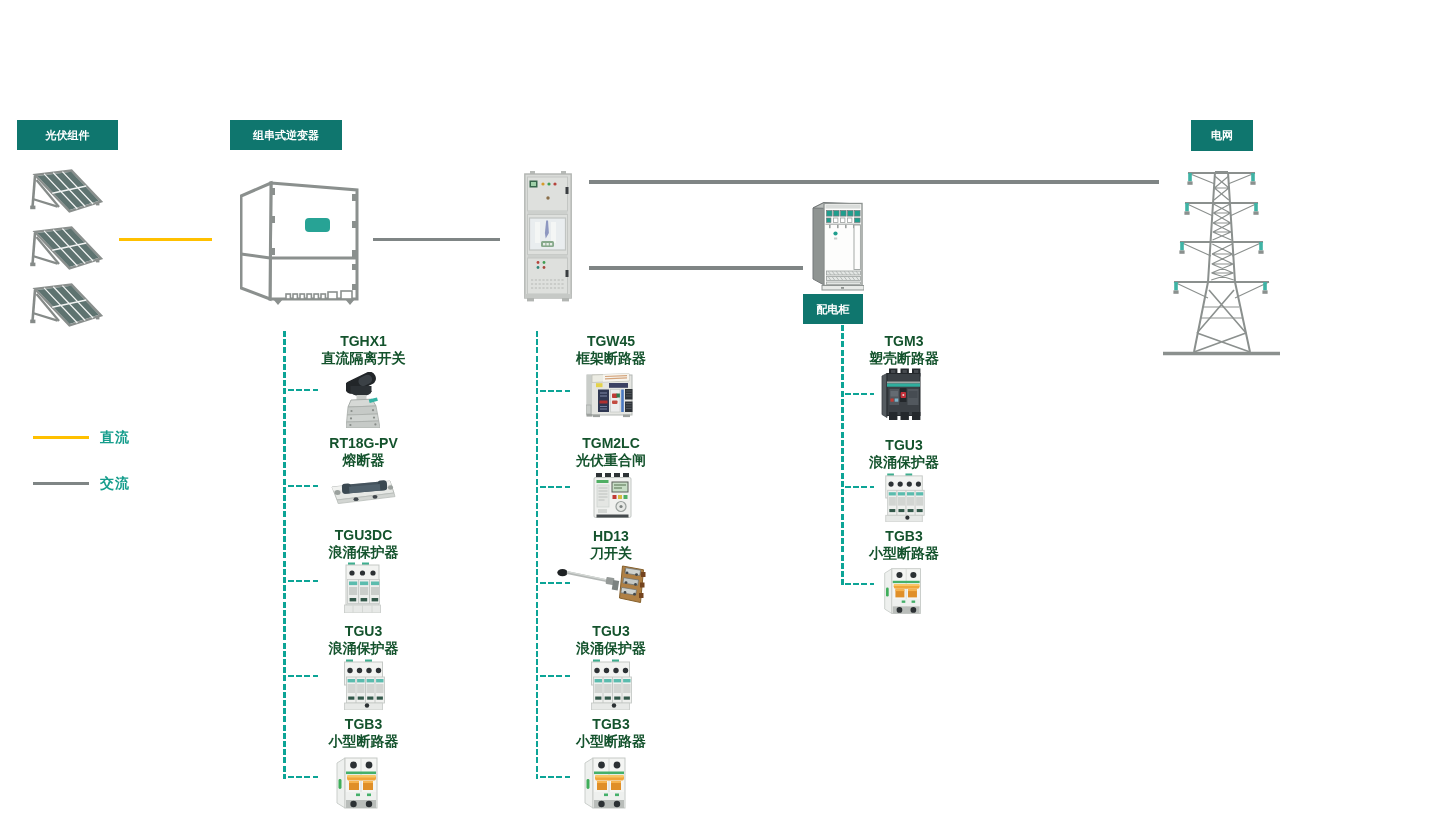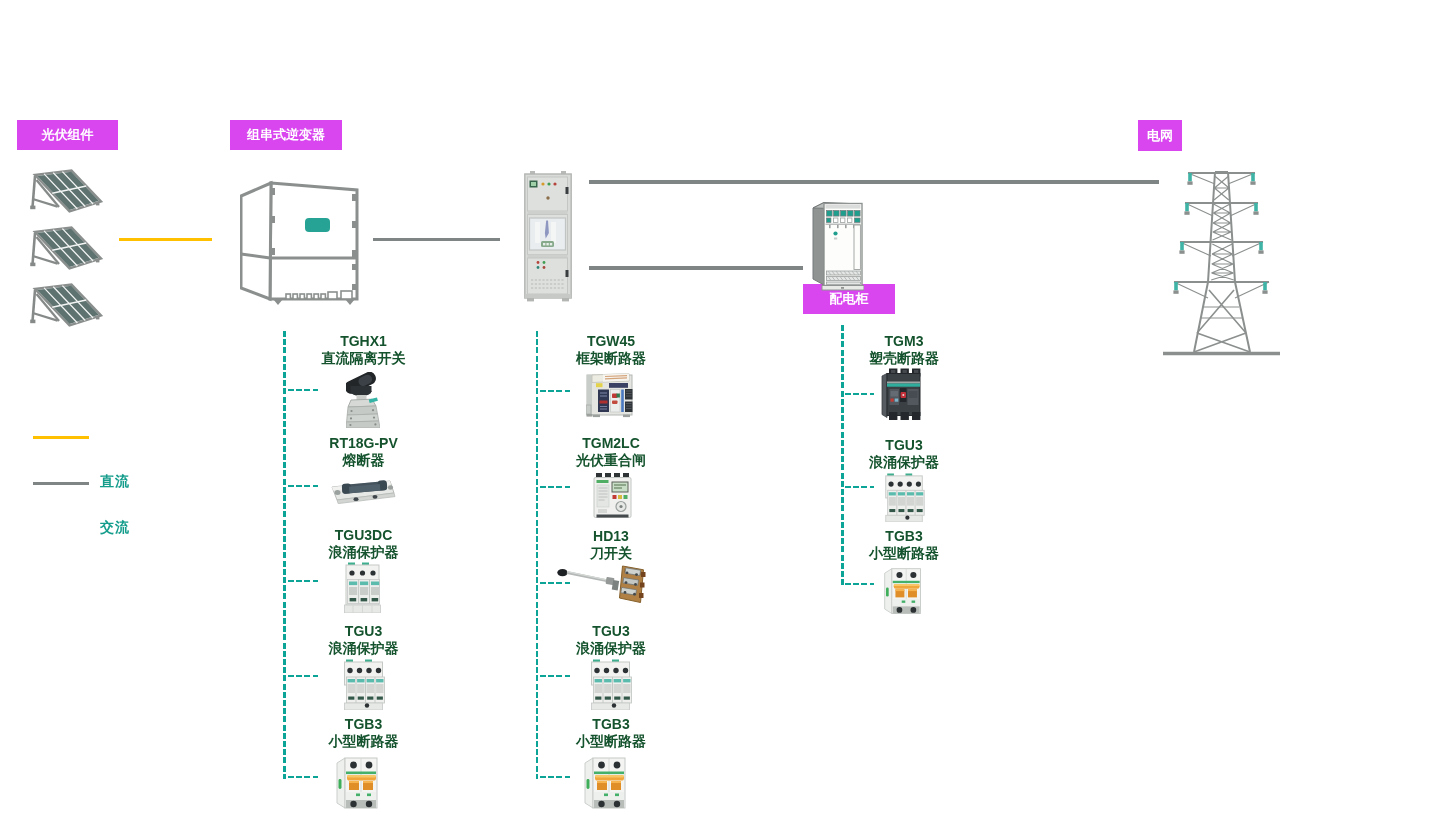--- a/index.html
+++ b/index.html
@@ -1,45 +1,45 @@
 <!DOCTYPE html>
 <html><head>
 <meta charset="utf-8">
 <style>
   html,body{margin:0;padding:0;background:#ffffff;}
   #stage{position:relative;width:1436px;height:829px;background:#ffffff;overflow:hidden;
          font-family:"Liberation Sans",sans-serif;}
   #page-title{position:absolute;left:56px;top:26px;margin:0;font-size:48px;line-height:56px;
               font-weight:900;color:#149c8b;letter-spacing:0px;white-space:nowrap;}
-  .tag{position:absolute;background:#d946ef;color:#ffffff;font-weight:700;font-size:13px;
+  .tag{position:absolute;background:#0f766e;color:#ffffff;font-weight:700;font-size:11px;
        display:flex;align-items:center;justify-content:center;white-space:nowrap;}
   .hline{position:absolute;height:3px;}
   .yellow{background:#ffc000;}
   .gray{background:#7f8585;}
-  .legend-text{position:absolute;color:#159d8c;font-weight:700;font-size:14px;letter-spacing:1px;white-space:nowrap;margin-top:44px;}
+  .legend-text{position:absolute;color:#159d8c;font-weight:700;font-size:14px;letter-spacing:1px;white-space:nowrap;}
   .vdash{position:absolute;width:2.5px;
          background:repeating-linear-gradient(to bottom,#0ca496 0px,#0ca496 6px,transparent 6px,transparent 8.2px);}
   .hdash{position:absolute;height:2.5px;
          background:repeating-linear-gradient(to right,#0ca496 0px,#0ca496 6px,transparent 6px,transparent 8.2px);}
   .comp-label{position:absolute;color:#14532d;font-weight:700;font-size:14px;line-height:17px;
               text-align:center;transform:translateX(-50%);white-space:nowrap;}
   .comp-icon{position:absolute;}
   .ill{position:absolute;}
   svg{display:block;}
 </style>
 </head>
 <body>
 
 <div id="stage">
 
 
   <div class="tag" style="left:17px;top:120px;width:101px;height:30px;">光伏组件</div>
   <div class="tag" style="left:230px;top:120px;width:112px;height:30px;">组串式逆变器</div>
-  <div class="tag" style="left:803px;top:284px;width:92px;height:30px;">配电柜</div>
-  <div class="tag" style="left:1138px;top:120px;width:44px;height:31px;">电网</div>
+  <div class="tag" style="left:803px;top:294px;width:60px;height:30px;">配电柜</div>
+  <div class="tag" style="left:1191px;top:120px;width:62px;height:31px;">电网</div>
 
   <div class="hline yellow" style="left:119px;top:238px;width:93px;"></div>
   <div class="hline gray" style="left:373px;top:238px;width:127px;"></div>
   <div class="hline gray" style="left:589px;top:180px;width:570px;height:4px;"></div>
   <div class="hline gray" style="left:589px;top:266px;width:214px;height:4px;"></div>
 
   <div class="hline yellow" style="left:33px;top:436px;width:56px;"></div>
   <div class="legend-text" style="left:100px;top:429px;">直流</div>
   <div class="hline gray" style="left:33px;top:482px;width:56px;"></div>
   <div class="legend-text" style="left:100px;top:475px;">交流</div>

